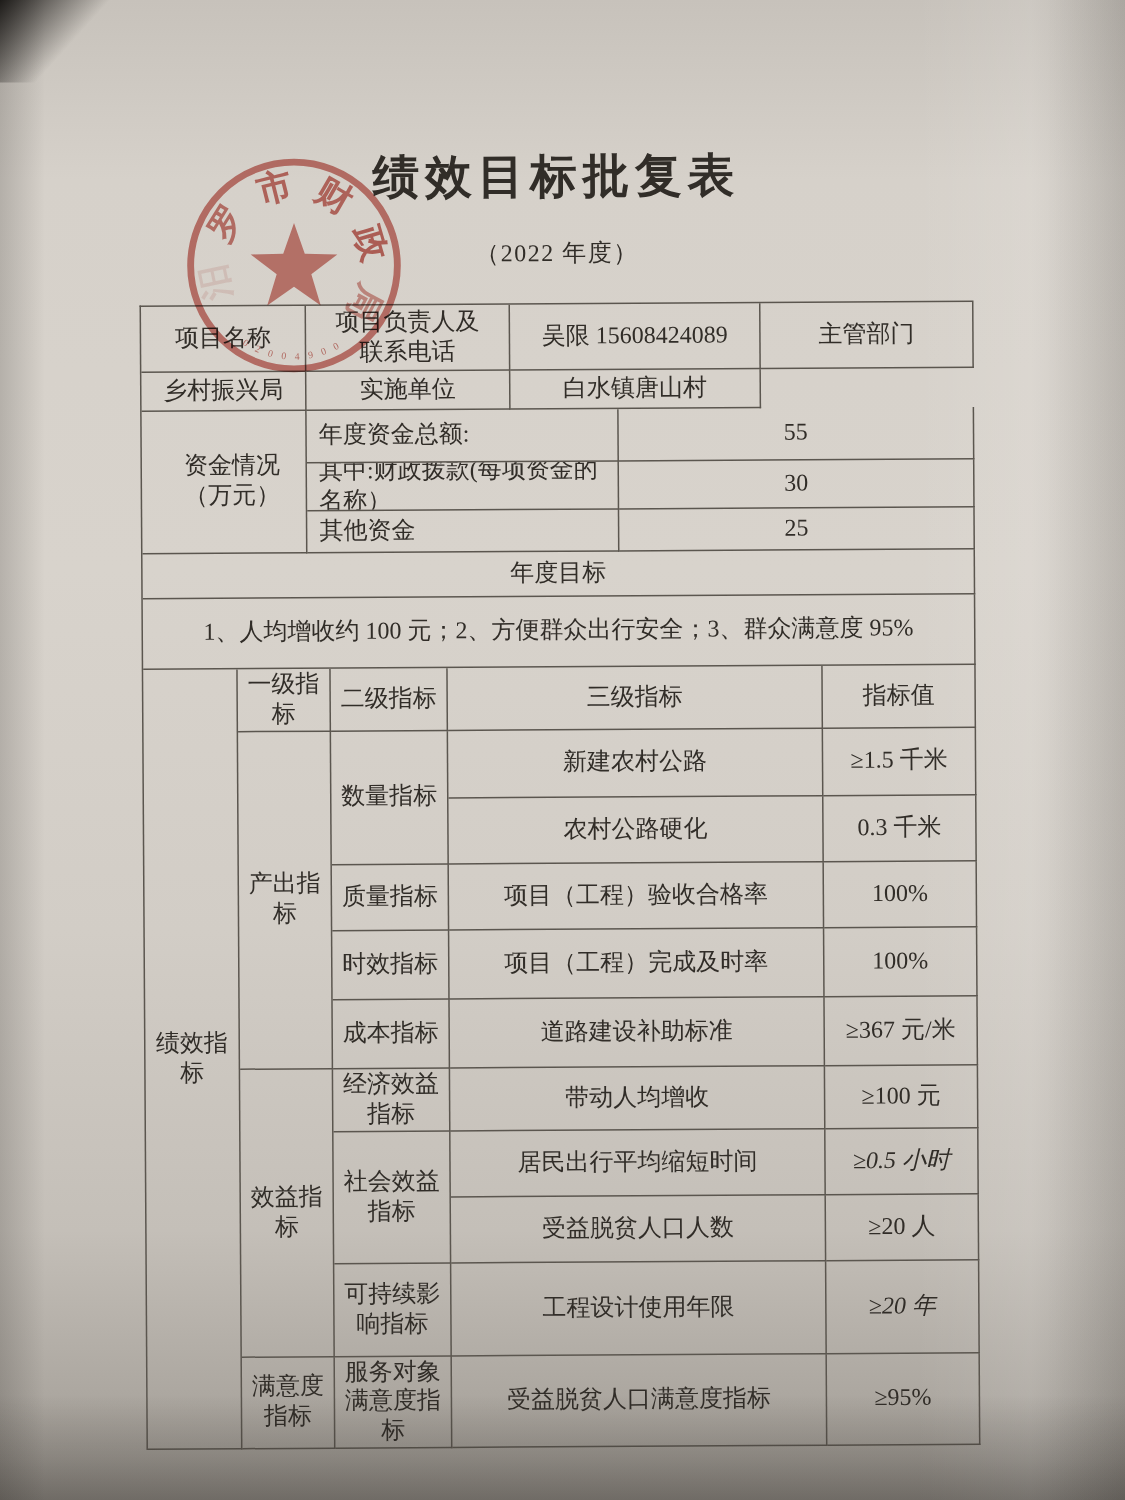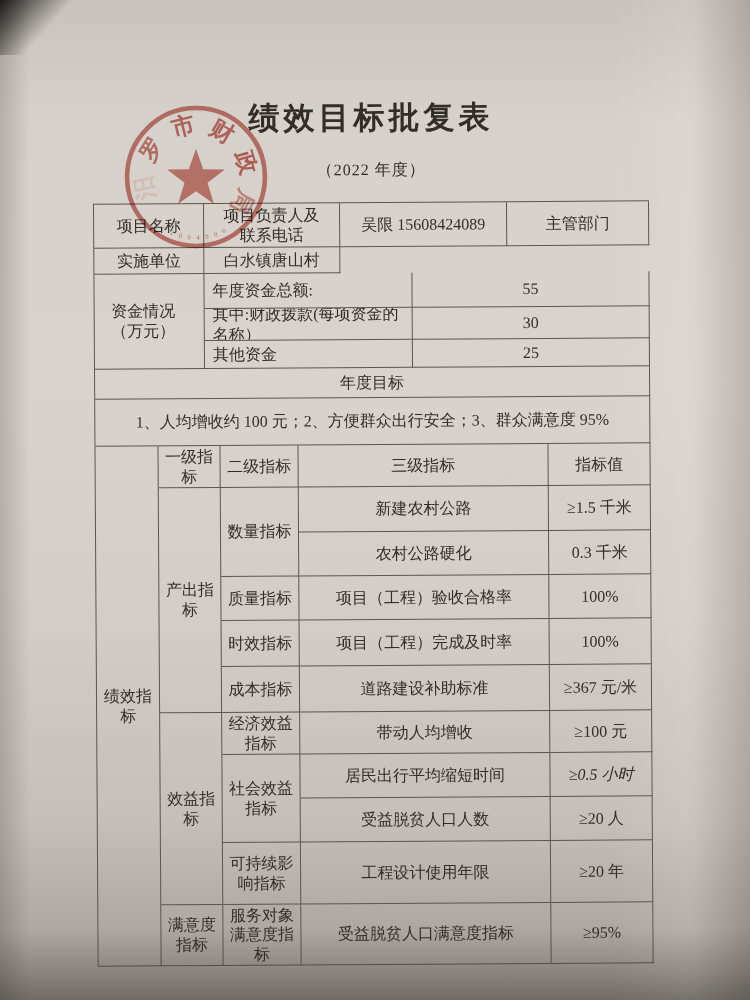--- a/index.html
+++ b/index.html
@@ -34,21 +34,21 @@
   .sec-f{grid-template-columns:110px 208px 237px;grid-template-rows:35px 32px 28px;}
   .sec-h{grid-template-columns:555px;grid-template-rows:30px;}
   .sec-goal{grid-template-columns:555px;grid-template-rows:47px;}
   .sec-ind{grid-template-columns:63px 62px 78px 250px 102px;
            grid-template-rows:42px 45px 44px 44px 46px 46px 42px 44px 44px 62px 61px;}
   .c{border-right:1px solid var(--line);border-bottom:1px solid var(--line);
      display:flex;align-items:center;justify-content:center;text-align:center;
      font-size:16px;line-height:1.22;padding:1px 4px;box-sizing:border-box;overflow:hidden;}
   .c.left{justify-content:flex-start;text-align:left;padding-left:8px;padding-right:8px;}
   .c.narrowwrap{padding-left:18px;padding-right:18px;}
-  .c.fundlab{padding-left:5px;padding-right:17px;}
+  .c.fundlab{padding-left:5px;padding-right:17px;text-align:right;}
 
   
   .sp-perf{grid-column:1;grid-row:1 / span 11;}
   .l1-out{grid-column:2;grid-row:2 / span 5;}
   .l1-ben{grid-column:2;grid-row:7 / span 4;}
   .l1-sat{grid-column:2;grid-row:11;}
   .l2-qty{grid-column:3;grid-row:2 / span 2;}
   .l2-soc{grid-column:3;grid-row:8 / span 2;text-align:center;}
 
   
@@ -66,20 +66,21 @@
     <div class="title">绩效目标批复表</div>
     <div class="subtitle">（2022 年度）</div>
 
     <div class="tbl">
 
       <div class="grid sec-a">
         <div class="c">项目名称</div>
         <div class="c narrowwrap">项目负责人及联系电话</div>
         <div class="c">吴限 15608424089</div>
         <div class="c">主管部门</div>
+        <div class="c">乡村振兴局</div>
         <div class="c">实施单位</div>
         <div class="c">白水镇唐山村</div>
       </div>
 
       <div class="grid sec-f">
         <div class="c fundlab" style="grid-column:1;grid-row:1 / span 3;">资金情况（万元）</div>
         <div class="c left">年度资金总额:</div>
         <div class="c">55</div>
         <div class="c left">其中:财政拨款(每项资金的名称）</div>
         <div class="c">30</div>
@@ -125,21 +126,21 @@
         <div class="c" style="grid-column:5;grid-row:5;">100%</div>
         <div class="c" style="grid-column:4;grid-row:6;">道路建设补助标准</div>
         <div class="c" style="grid-column:5;grid-row:6;">≥367 元/米</div>
         <div class="c" style="grid-column:4;grid-row:7;">带动人均增收</div>
         <div class="c" style="grid-column:5;grid-row:7;">≥100 元</div>
         <div class="c" style="grid-column:4;grid-row:8;">居民出行平均缩短时间</div>
         <div class="c" style="grid-column:5;grid-row:8;font-style:italic;">≥0.5 小时</div>
         <div class="c" style="grid-column:4;grid-row:9;">受益脱贫人口人数</div>
         <div class="c" style="grid-column:5;grid-row:9;">≥20 人</div>
         <div class="c" style="grid-column:4;grid-row:10;">工程设计使用年限</div>
-        <div class="c" style="grid-column:5;grid-row:10;">≥20 年</div>
+        <div class="c" style="grid-column:5;grid-row:10;font-style:italic;">≥20 年</div>
         <div class="c" style="grid-column:4;grid-row:11;">受益脱贫人口满意度指标</div>
         <div class="c" style="grid-column:5;grid-row:11;">≥95%</div>
       </div>
     </div>
   </div>
 
   <svg class="seal" viewBox="0 0 150 150">
     <circle cx="75" cy="75" r="68" fill="none" stroke="#b8392f" stroke-width="4.5" opacity="0.72"></circle>
     <path d="M75,47 L82.1,67.3 L103.5,67.7 L86.4,80.7 L92.6,101.3 L75,89 L57.4,101.3 L63.6,80.7 L46.5,67.7 L67.9,67.3 Z" fill="#c04a40" opacity="0.75"></path>
     <g fill="#b8392f" font-size="23" font-weight="bold" text-anchor="middle" font-family="Liberation Serif, DejaVu Serif, serif">

